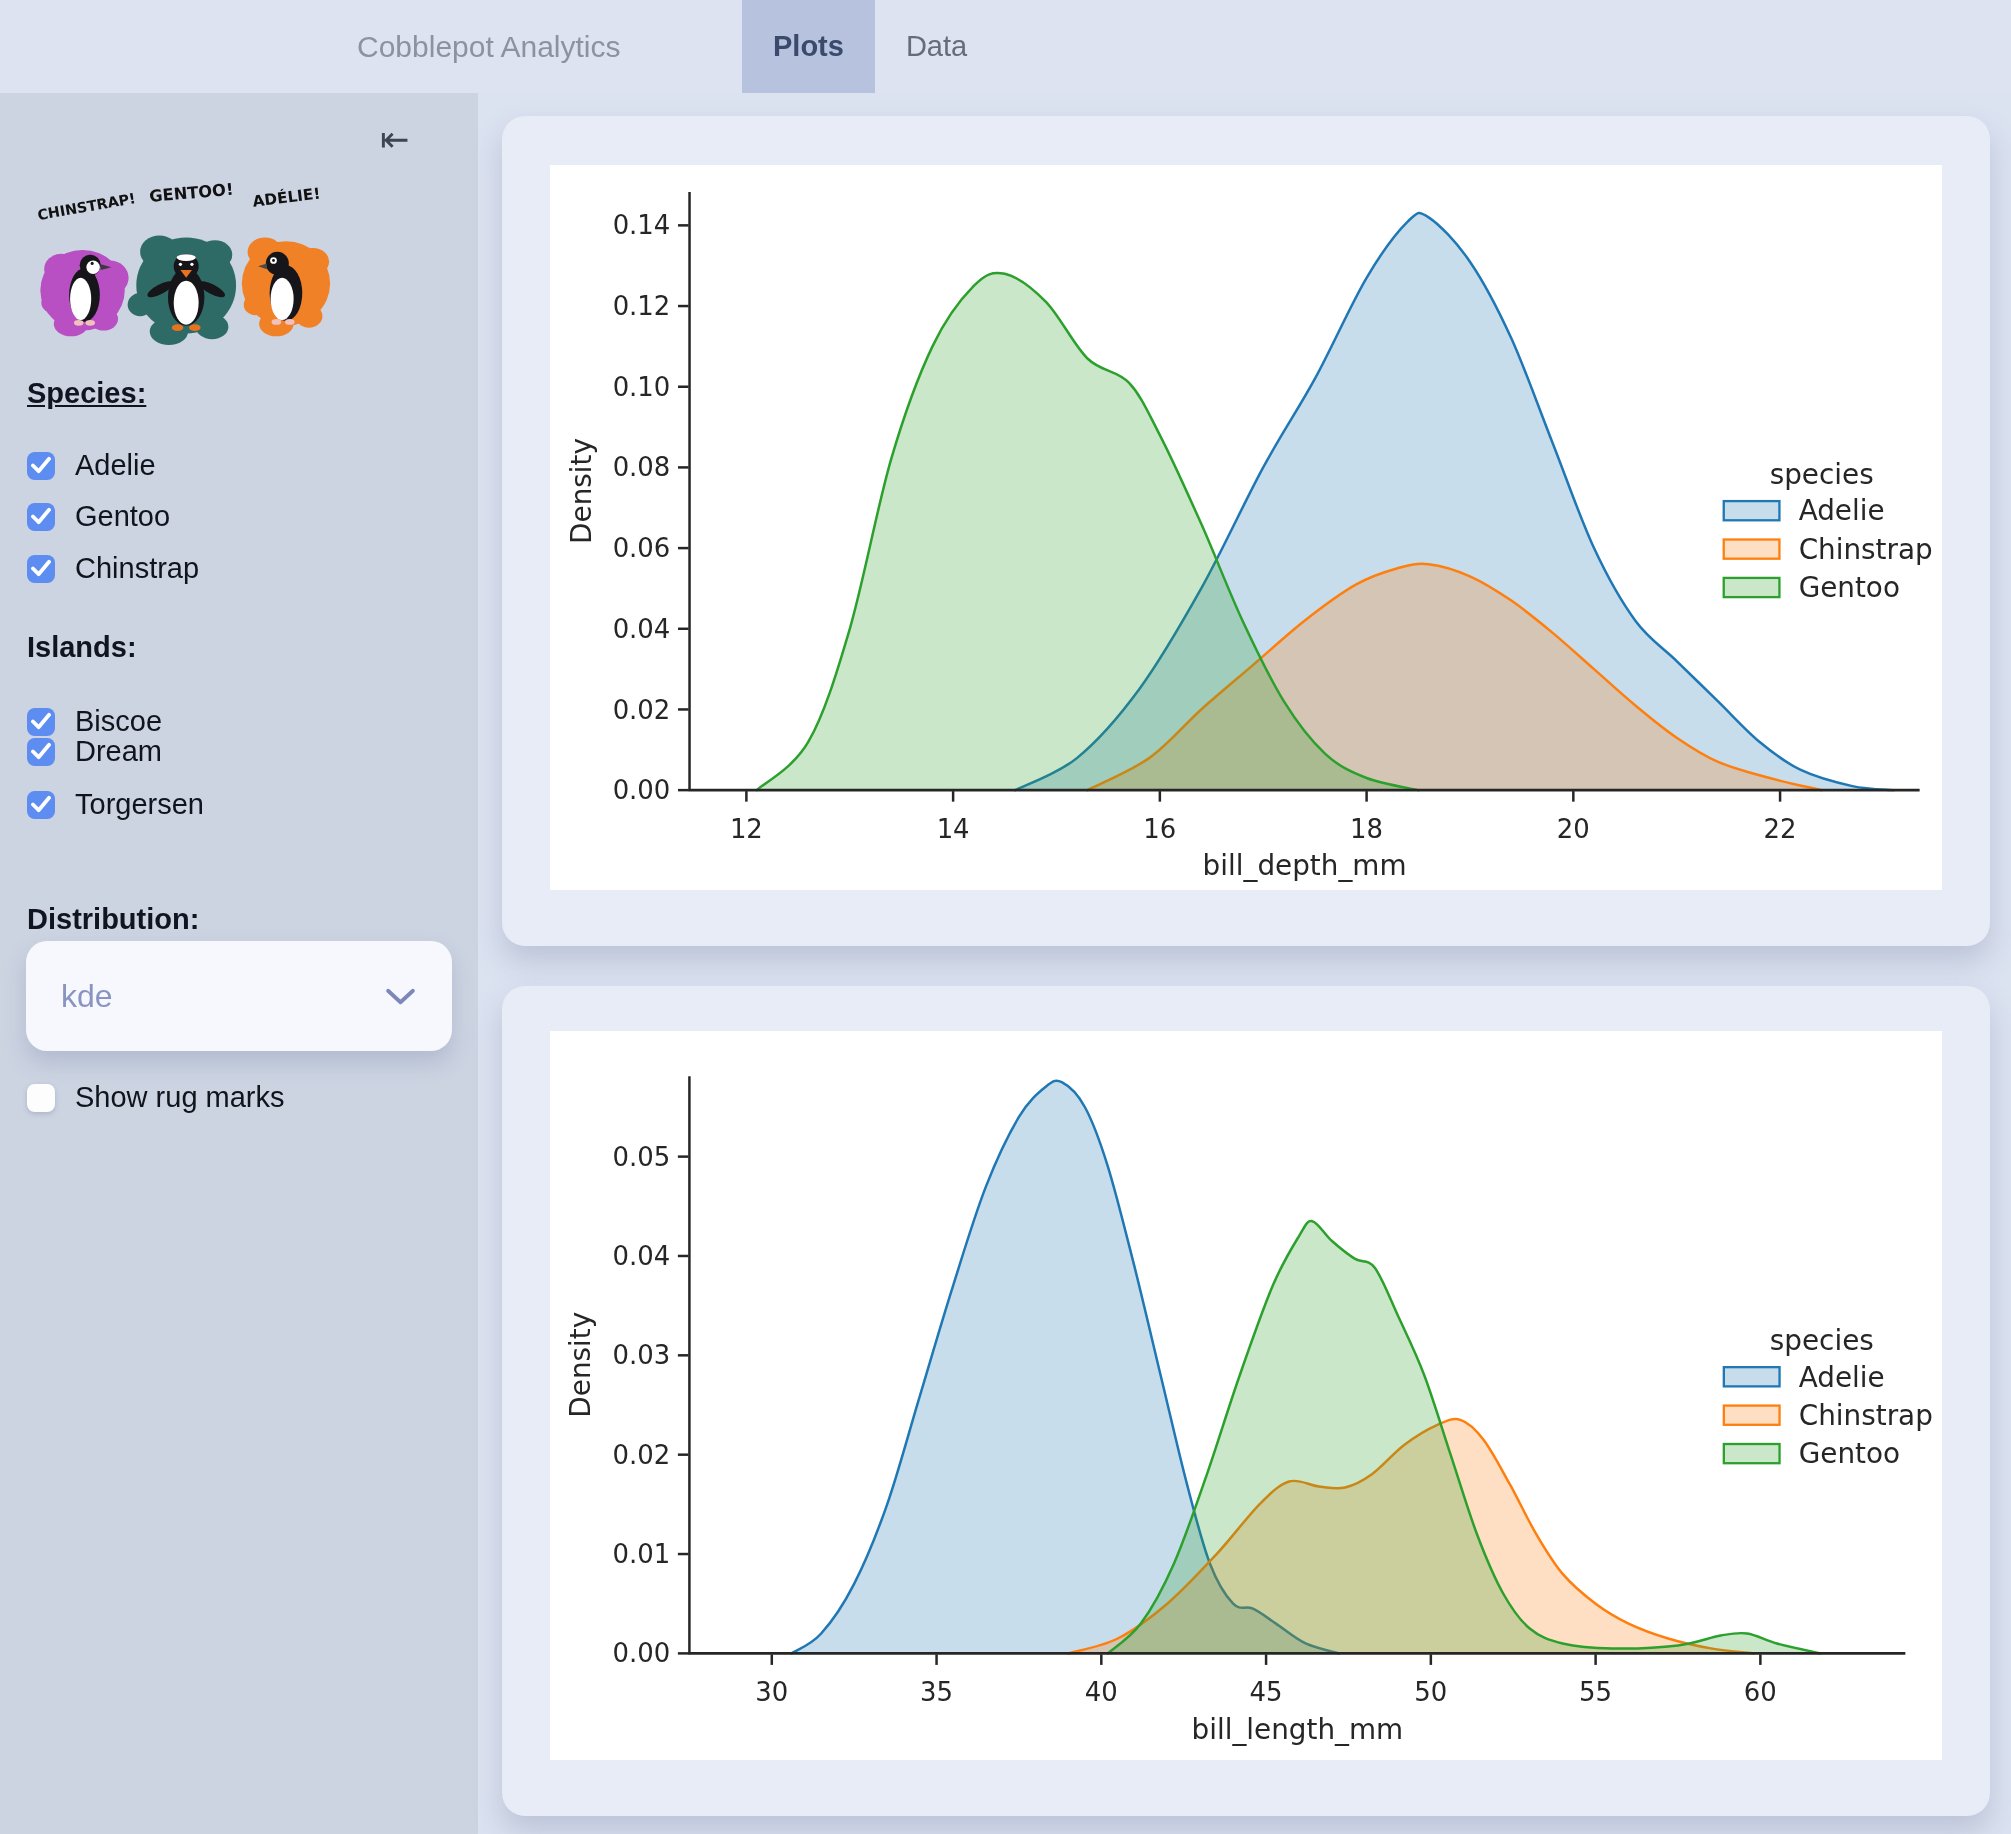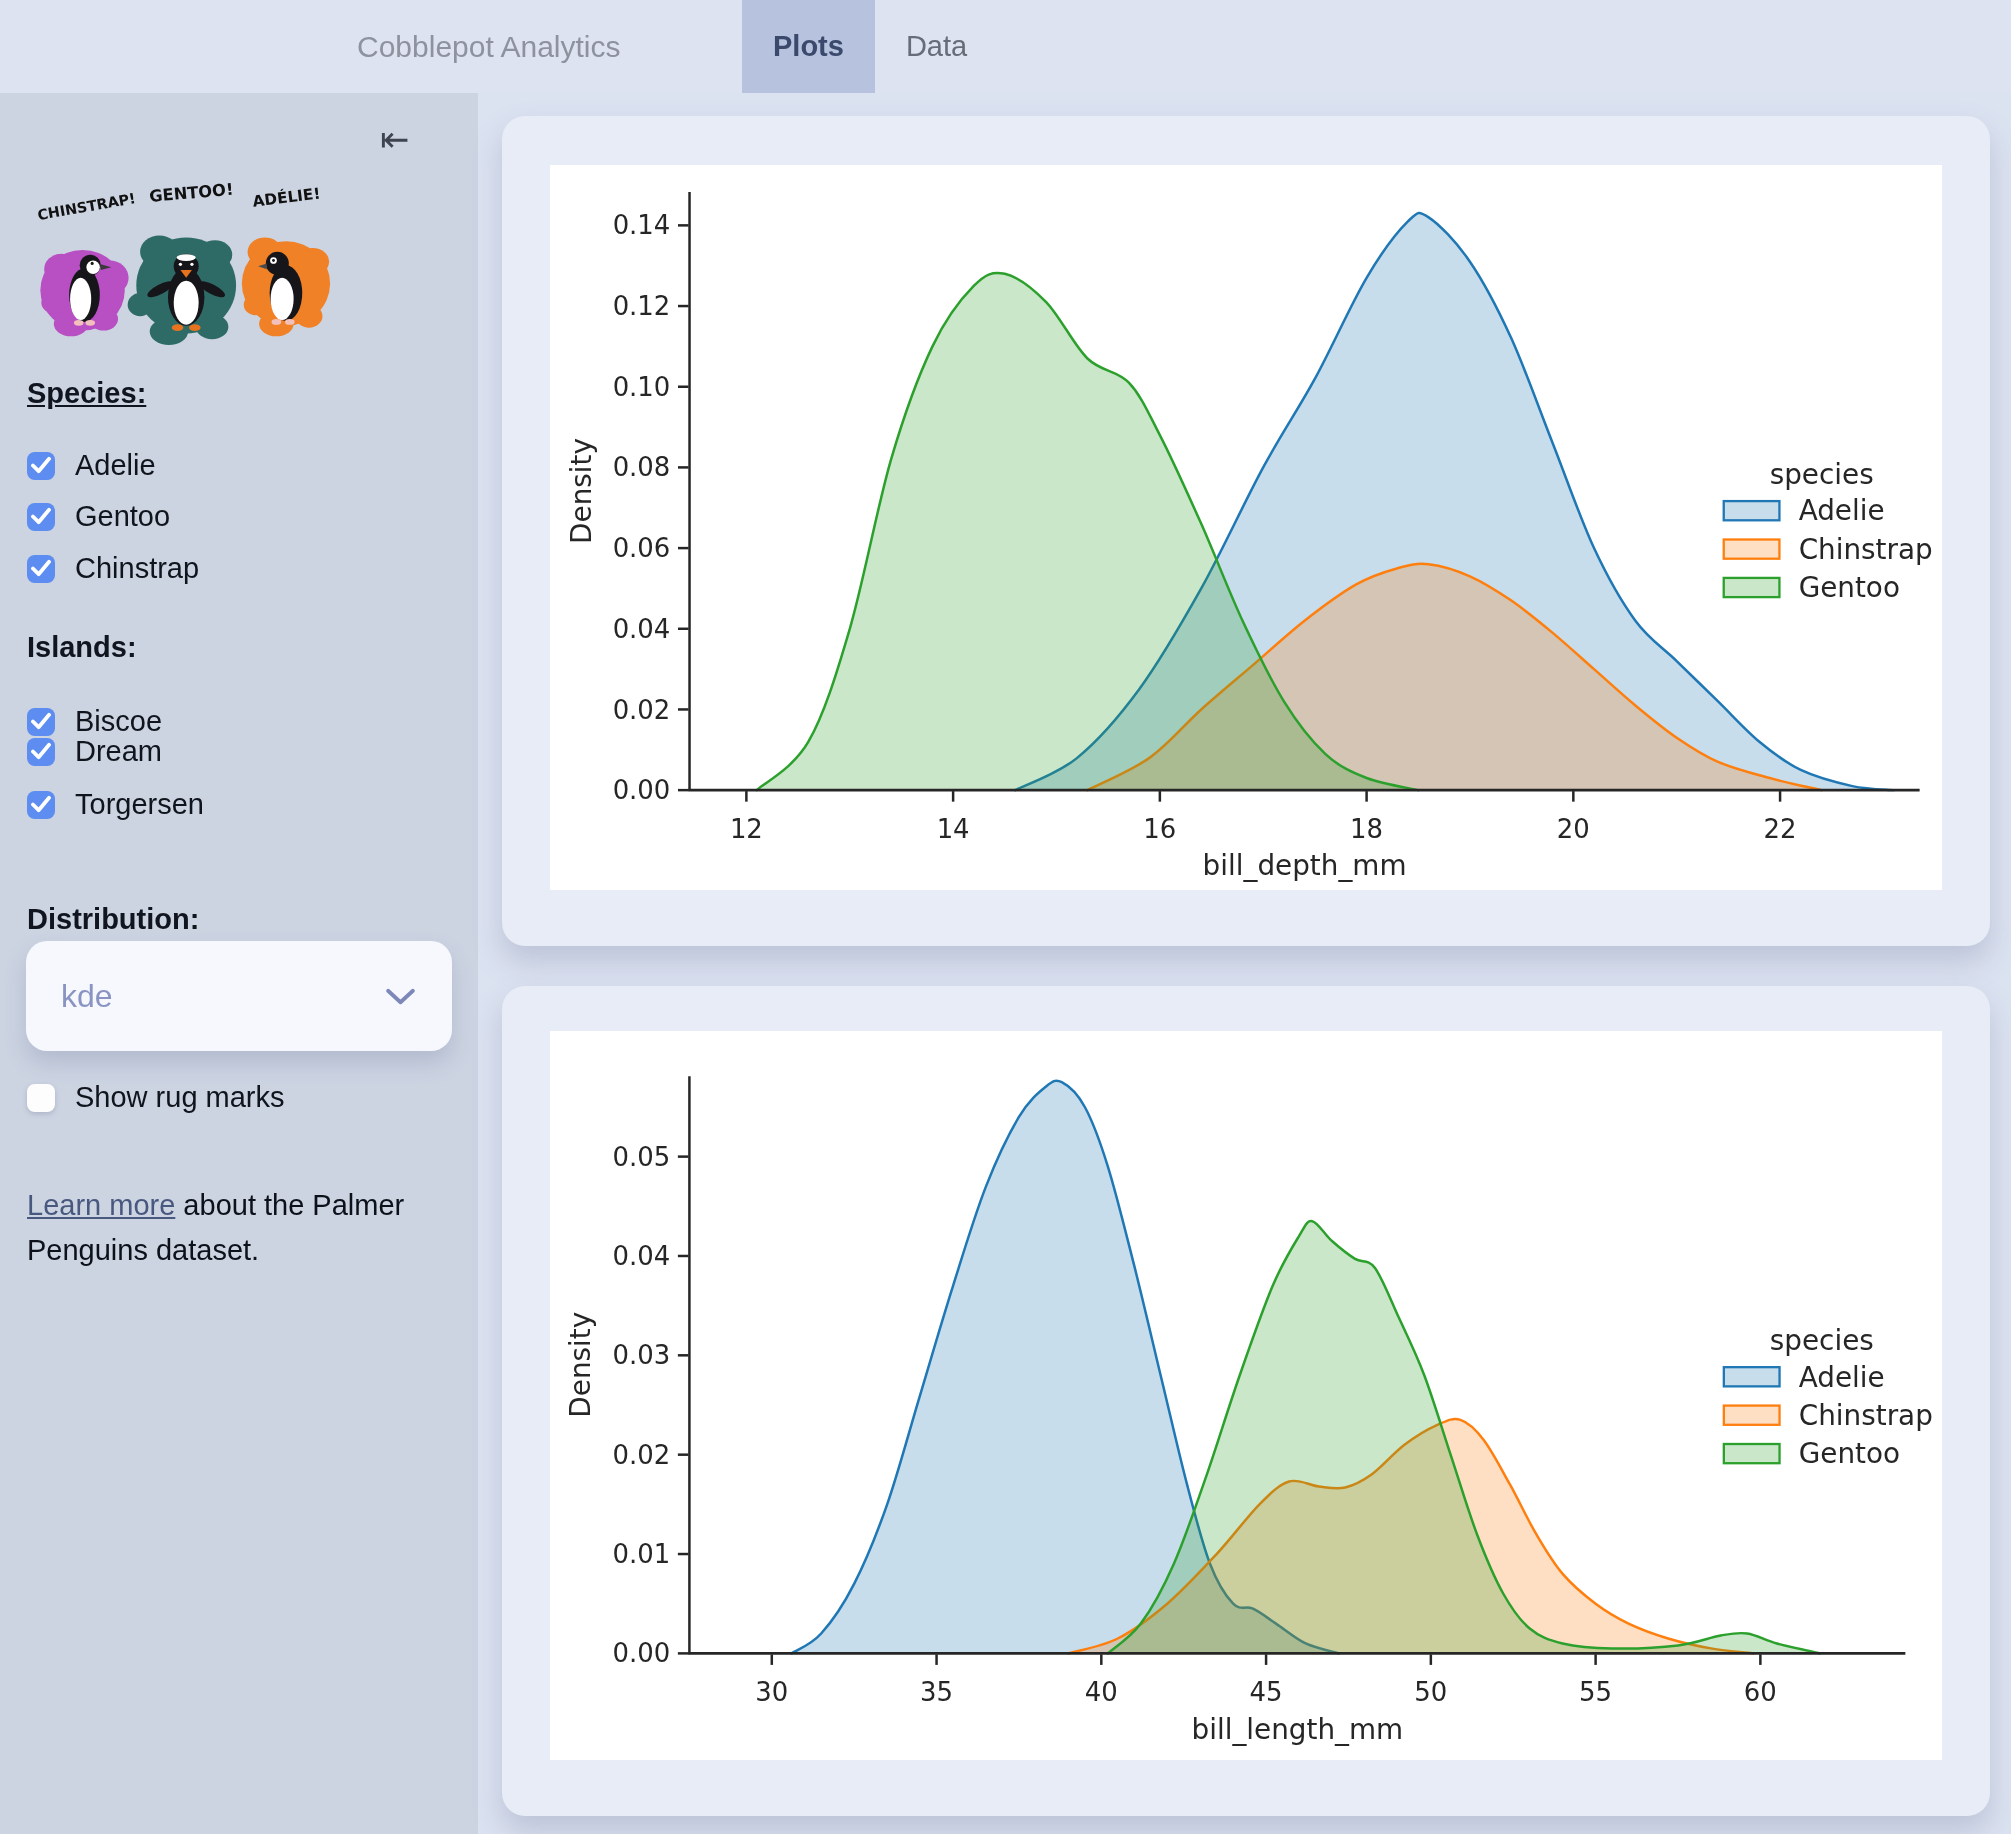--- a/index.html
+++ b/index.html
@@ -195,21 +195,20 @@
       <svg class="chev" width="33" height="21" viewBox="0 0 34 22">
         <polyline points="4,5 17,17 30,5" fill="none" stroke="#7d88b8" stroke-width="4" stroke-linecap="round" stroke-linejoin="round"></polyline>
       </svg>
     </div>
 
     <div class="check-row" style="top:990px;">
       <span class="checkbox"></span>
       <span class="lbl">Show rug marks</span>
     </div>
 
-    <div class="learn"><a>Learn more</a><span> about the Palmer Penguins dataset.</span></div>
   </div>
 
   <div class="card one"></div>
   <div class="card two"></div>
   <svg id="chart-0" class="plot" width="1392" height="725" viewBox="0 0 1449 755">
       <path d="M484.1,651 L484.1,651.0 C494.9,645.4 527.1,634.9 548.7,617.4 C570.2,599.9 591.7,575.4 613.3,546.0 C634.8,516.6 656.3,479.5 677.9,441.0 C699.4,402.4 722.7,351.3 742.4,314.9 C762.2,278.5 778.3,255.4 796.3,222.5 C814.2,189.6 833.9,144.8 850.1,117.5 C866.2,90.2 882.4,69.2 893.1,58.7 C903.9,48.2 903.9,47.5 914.7,54.5 C925.4,61.5 943.4,79.7 957.7,100.7 C972.1,121.7 986.4,149.0 1000.8,180.5 C1015.1,212.0 1029.5,253.3 1043.9,289.7 C1058.2,326.1 1072.6,368.1 1086.9,398.9 C1101.3,429.8 1115.6,455.0 1130.0,474.6 C1144.3,494.2 1158.7,502.6 1173.0,516.6 C1187.4,530.6 1201.7,544.6 1216.1,558.6 C1230.4,572.6 1244.8,588.7 1259.1,600.6 C1273.5,612.5 1286.1,622.3 1302.2,630.0 C1318.4,637.7 1339.9,643.3 1356.0,646.8 C1372.2,650.3 1391.9,650.3 1399.1,651.0 L1399.1,651 Z" fill="#1f77b4" fill-opacity="0.25" stroke="none"></path>
       <path d="M484.1,651.0 C494.9,645.4 527.1,634.9 548.7,617.4 C570.2,599.9 591.7,575.4 613.3,546.0 C634.8,516.6 656.3,479.5 677.9,441.0 C699.4,402.4 722.7,351.3 742.4,314.9 C762.2,278.5 778.3,255.4 796.3,222.5 C814.2,189.6 833.9,144.8 850.1,117.5 C866.2,90.2 882.4,69.2 893.1,58.7 C903.9,48.2 903.9,47.5 914.7,54.5 C925.4,61.5 943.4,79.7 957.7,100.7 C972.1,121.7 986.4,149.0 1000.8,180.5 C1015.1,212.0 1029.5,253.3 1043.9,289.7 C1058.2,326.1 1072.6,368.1 1086.9,398.9 C1101.3,429.8 1115.6,455.0 1130.0,474.6 C1144.3,494.2 1158.7,502.6 1173.0,516.6 C1187.4,530.6 1201.7,544.6 1216.1,558.6 C1230.4,572.6 1244.8,588.7 1259.1,600.6 C1273.5,612.5 1286.1,622.3 1302.2,630.0 C1318.4,637.7 1339.9,643.3 1356.0,646.8 C1372.2,650.3 1391.9,650.3 1399.1,651.0 " fill="none" stroke="#1f77b4" stroke-width="2.6" stroke-linejoin="round" stroke-linecap="round"></path>
       <path d="M559.4,651 L559.4,651.0 C570.2,645.4 604.3,631.4 624.0,617.4 C643.8,603.4 659.9,583.1 677.9,567.0 C695.8,550.9 713.7,536.2 731.7,520.8 C749.6,505.4 767.6,488.6 785.5,474.6 C803.4,460.6 823.2,445.9 839.3,436.8 C855.5,427.6 869.8,423.4 882.4,419.9 C894.9,416.4 902.1,414.3 914.7,415.7 C927.2,417.1 943.4,422.0 957.7,428.3 C972.1,434.7 986.4,443.8 1000.8,453.6 C1015.1,463.4 1029.5,475.3 1043.9,487.2 C1058.2,499.1 1072.6,512.4 1086.9,525.0 C1101.3,537.6 1115.6,550.9 1130.0,562.8 C1144.3,574.7 1158.7,586.6 1173.0,596.4 C1187.4,606.2 1199.9,614.6 1216.1,621.6 C1232.2,628.6 1252.0,633.5 1269.9,638.4 C1287.9,643.3 1314.8,648.9 1323.7,651.0 L1323.7,651 Z" fill="#ff7f0e" fill-opacity="0.25" stroke="none"></path>
       <path d="M559.4,651.0 C570.2,645.4 604.3,631.4 624.0,617.4 C643.8,603.4 659.9,583.1 677.9,567.0 C695.8,550.9 713.7,536.2 731.7,520.8 C749.6,505.4 767.6,488.6 785.5,474.6 C803.4,460.6 823.2,445.9 839.3,436.8 C855.5,427.6 869.8,423.4 882.4,419.9 C894.9,416.4 902.1,414.3 914.7,415.7 C927.2,417.1 943.4,422.0 957.7,428.3 C972.1,434.7 986.4,443.8 1000.8,453.6 C1015.1,463.4 1029.5,475.3 1043.9,487.2 C1058.2,499.1 1072.6,512.4 1086.9,525.0 C1101.3,537.6 1115.6,550.9 1130.0,562.8 C1144.3,574.7 1158.7,586.6 1173.0,596.4 C1187.4,606.2 1199.9,614.6 1216.1,621.6 C1232.2,628.6 1252.0,633.5 1269.9,638.4 C1287.9,643.3 1314.8,648.9 1323.7,651.0 " fill="none" stroke="#ff7f0e" stroke-width="2.6" stroke-linejoin="round" stroke-linecap="round"></path>
       <path d="M215.0,651 L215.0,651.0 C223.9,642.6 252.6,628.6 268.8,600.6 C284.9,572.6 297.5,532.0 311.9,483.0 C326.2,434.0 340.6,355.5 354.9,306.5 C369.3,257.5 383.6,219.0 398.0,188.9 C412.3,158.8 428.5,138.5 441.0,125.9 C453.6,113.3 460.8,110.5 473.3,113.3 C485.9,116.1 502.0,128.0 516.4,142.7 C530.7,157.4 545.1,187.5 559.4,201.5 C573.8,215.5 589.9,213.4 602.5,226.7 C615.1,240.0 622.2,256.8 634.8,281.3 C647.4,305.8 663.5,341.5 677.9,373.7 C692.2,405.9 706.6,443.8 720.9,474.6 C735.3,505.4 749.6,535.5 764.0,558.6 C778.3,581.7 792.7,599.9 807.0,613.2 C821.4,626.5 833.9,632.1 850.1,638.4 C866.2,644.7 894.9,648.9 903.9,651.0 L903.9,651 Z" fill="#2ca02c" fill-opacity="0.25" stroke="none"></path>

